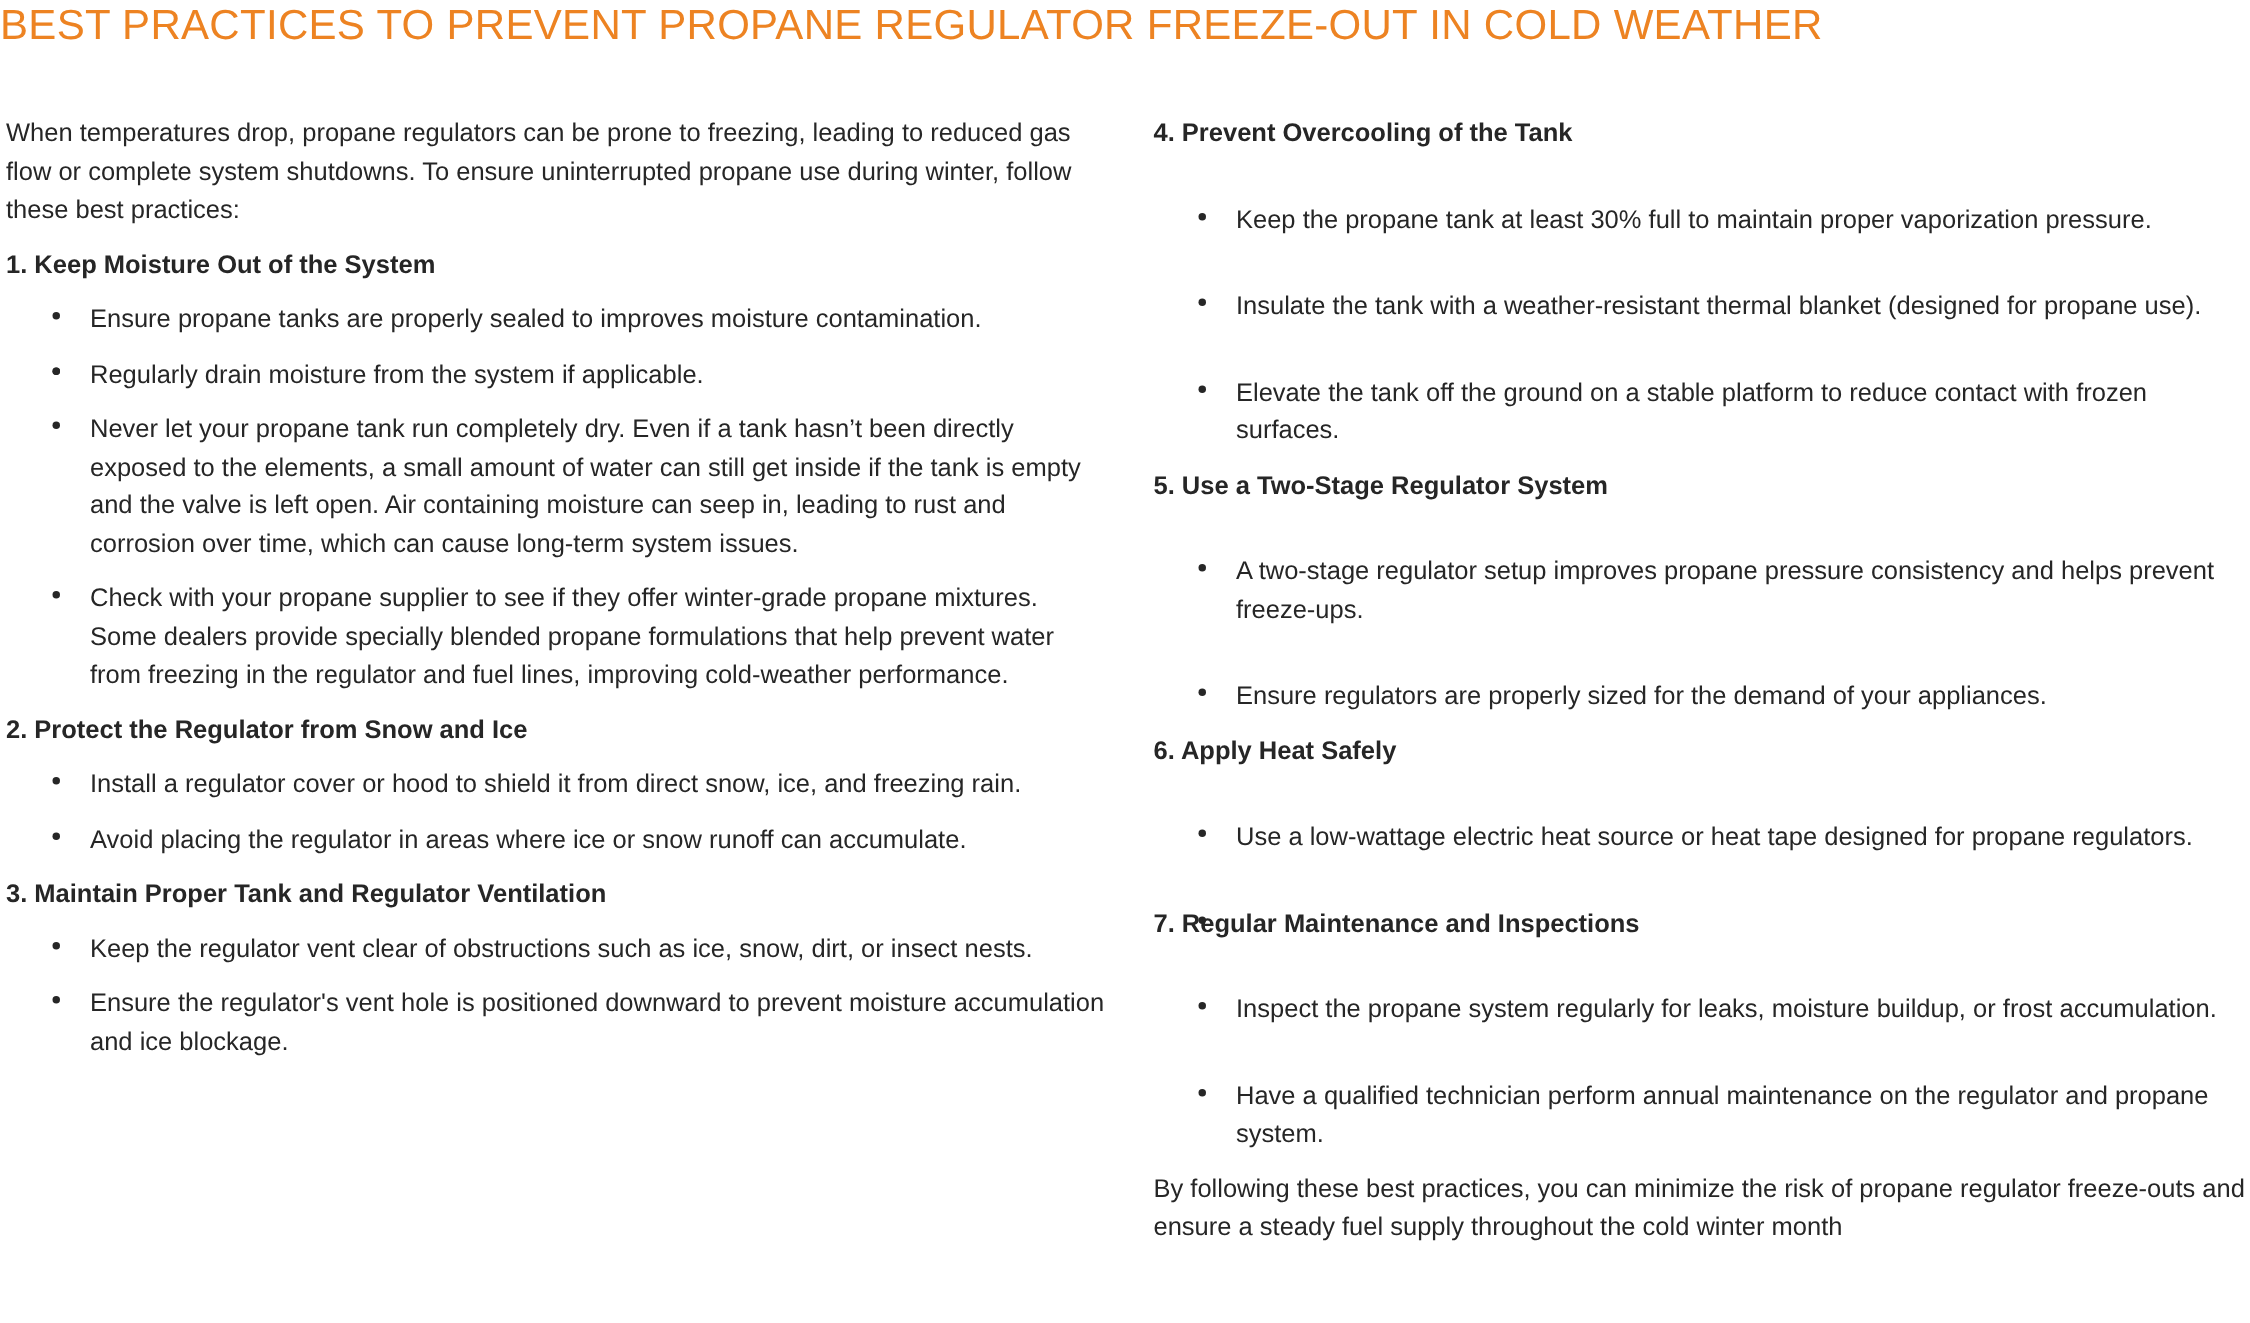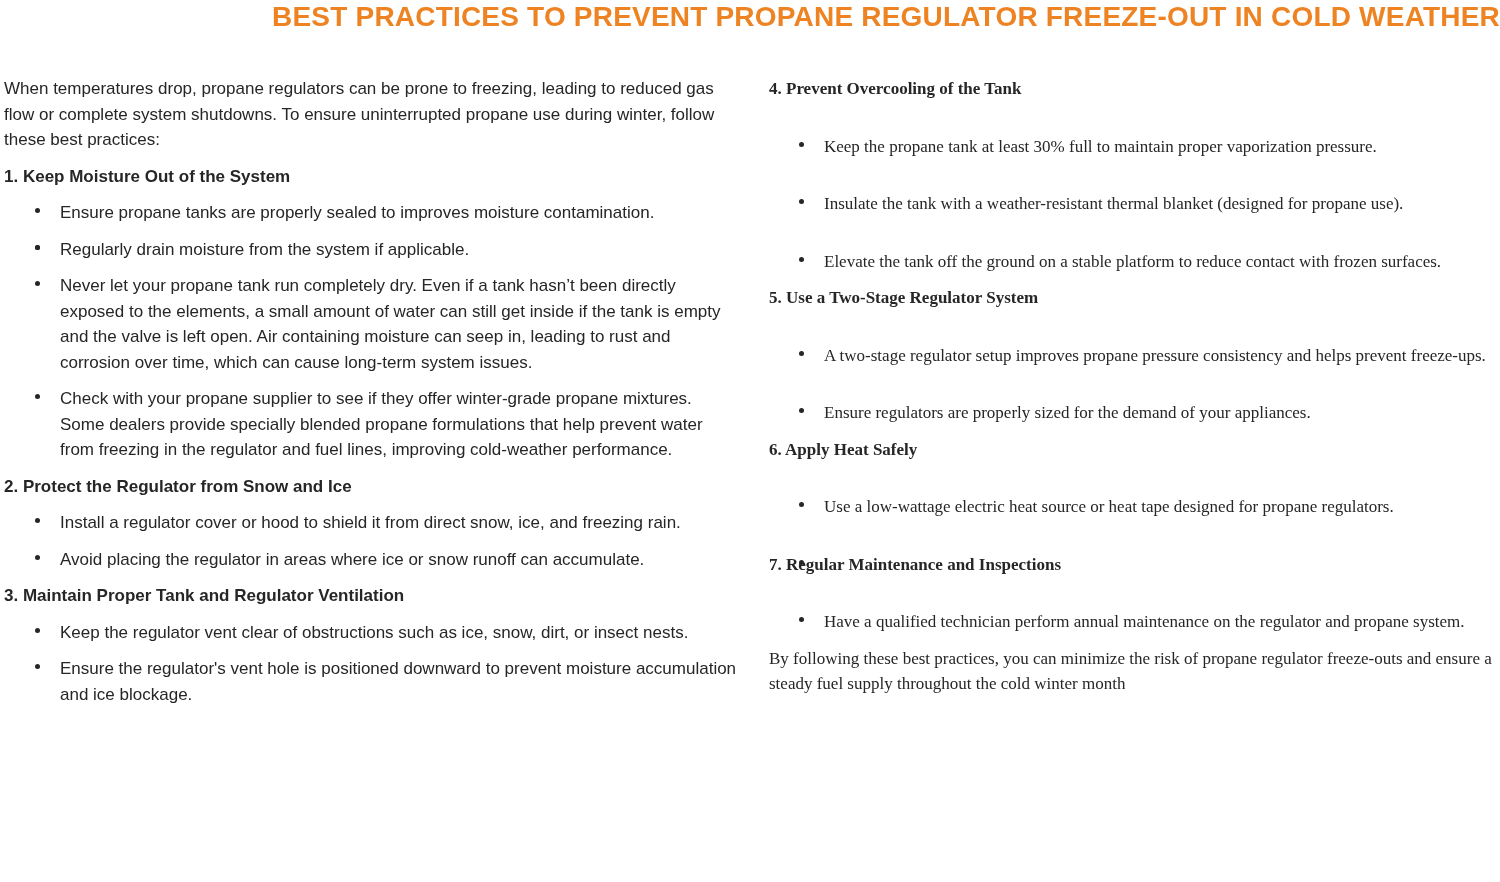--- a/index.html
+++ b/index.html
@@ -10,44 +10,43 @@
   body {
     width: 1500px;
     height: 882px;
     overflow: hidden;
     font-family: "Liberation Sans", sans-serif;
     color: var(--body, #262626);
   }
   .page-title {
     margin: 0;
     padding-top: 2px;
-    text-align: right;
+    text-align: left;
     font-size: 28px;
     line-height: 30px;
-    font-weight: bold;
+    font-weight: normal;
     letter-spacing: 0.2px;
     color: var(--accent, #ED8322);
   }
   .columns {
     display: flex;
     margin-top: 44px;
     padding: 0 3px 0 4px;
     box-sizing: border-box;
   }
   .col {
     font-size: 17px;
     line-height: 25.5px;
   }
   .col-left {
     flex: 0 0 735px;
     margin-right: 30px;
   }
   .col-right {
     flex: 1 1 auto;
-    font-family: Liberation Serif, serif;
   }
   .para, .sec-heading, .bullet {
     margin: 0 0 11px 0;
   }
   .sec-heading {
     font-size: 17px;
     line-height: 25.5px;
     font-weight: bold;
     color: var(--body, #262626);
   }
@@ -109,20 +108,21 @@
 
       <h2 class="sec-heading">5. Use a Two-Stage Regulator System</h2>
       <div class="bullet"><span class="dot"></span><span>A two-stage regulator setup improves propane pressure consistency and helps prevent freeze-ups.</span></div>
       <div class="bullet"><span class="dot"></span><span>Ensure regulators are properly sized for the demand of your appliances.</span></div>
 
       <h2 class="sec-heading">6. Apply Heat Safely</h2>
       <div class="bullet"><span class="dot"></span><span>Use a low-wattage electric heat source or heat tape designed for propane regulators.</span></div>
       <div class="bullet"><span class="dot"></span></div>
 
       <h2 class="sec-heading">7. Regular Maintenance and Inspections</h2>
+      <div class="bullet"><span class="dot"></span><span>Inspect the propane system regularly for leaks, moisture buildup, or frost accumulation.</span></div>
       <div class="bullet"><span class="dot"></span><span>Have a qualified technician perform annual maintenance on the regulator and propane system.</span></div>
 
       <p class="para">By following these best practices, you can minimize the risk of propane regulator freeze-outs and ensure a steady fuel supply throughout the cold winter month</p>
 
     </div>
 
   </div>
 </div>
 
 </body></html>

